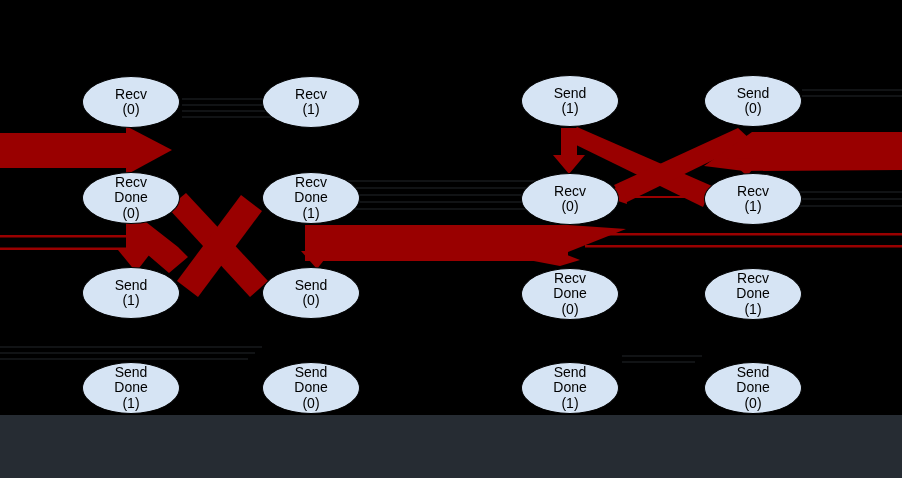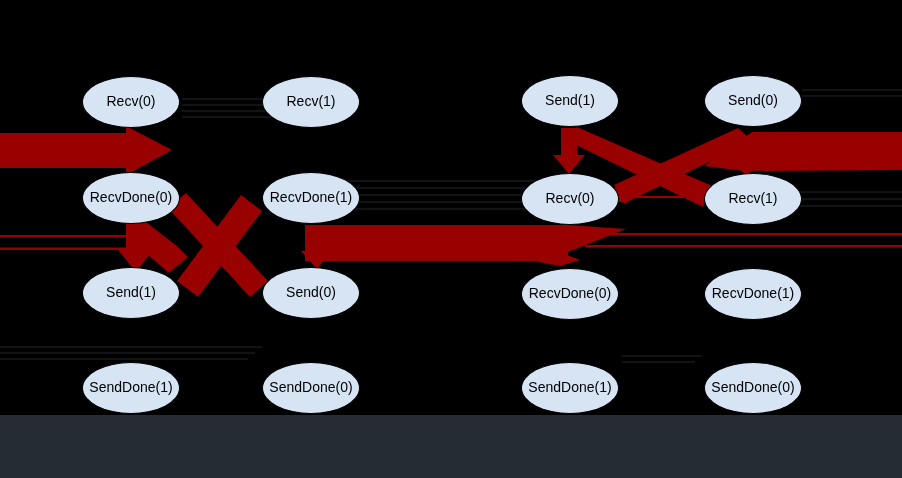--- a/index.html
+++ b/index.html
@@ -30,20 +30,21 @@
     z-index: 2;
   }
   .node {
     position: absolute;
     width: 98px;
     height: 52px;
     border-radius: 50%;
     border: 1px solid #000000;
     box-sizing: border-box;
     display: flex;
+    flex-direction: column;
     align-items: center;
     justify-content: center;
     text-align: center;
     font-size: 14px;
     line-height: 15.5px;
     color: #000000;
   }
   .bottom-bar {
     position: absolute;
     left: 0;

